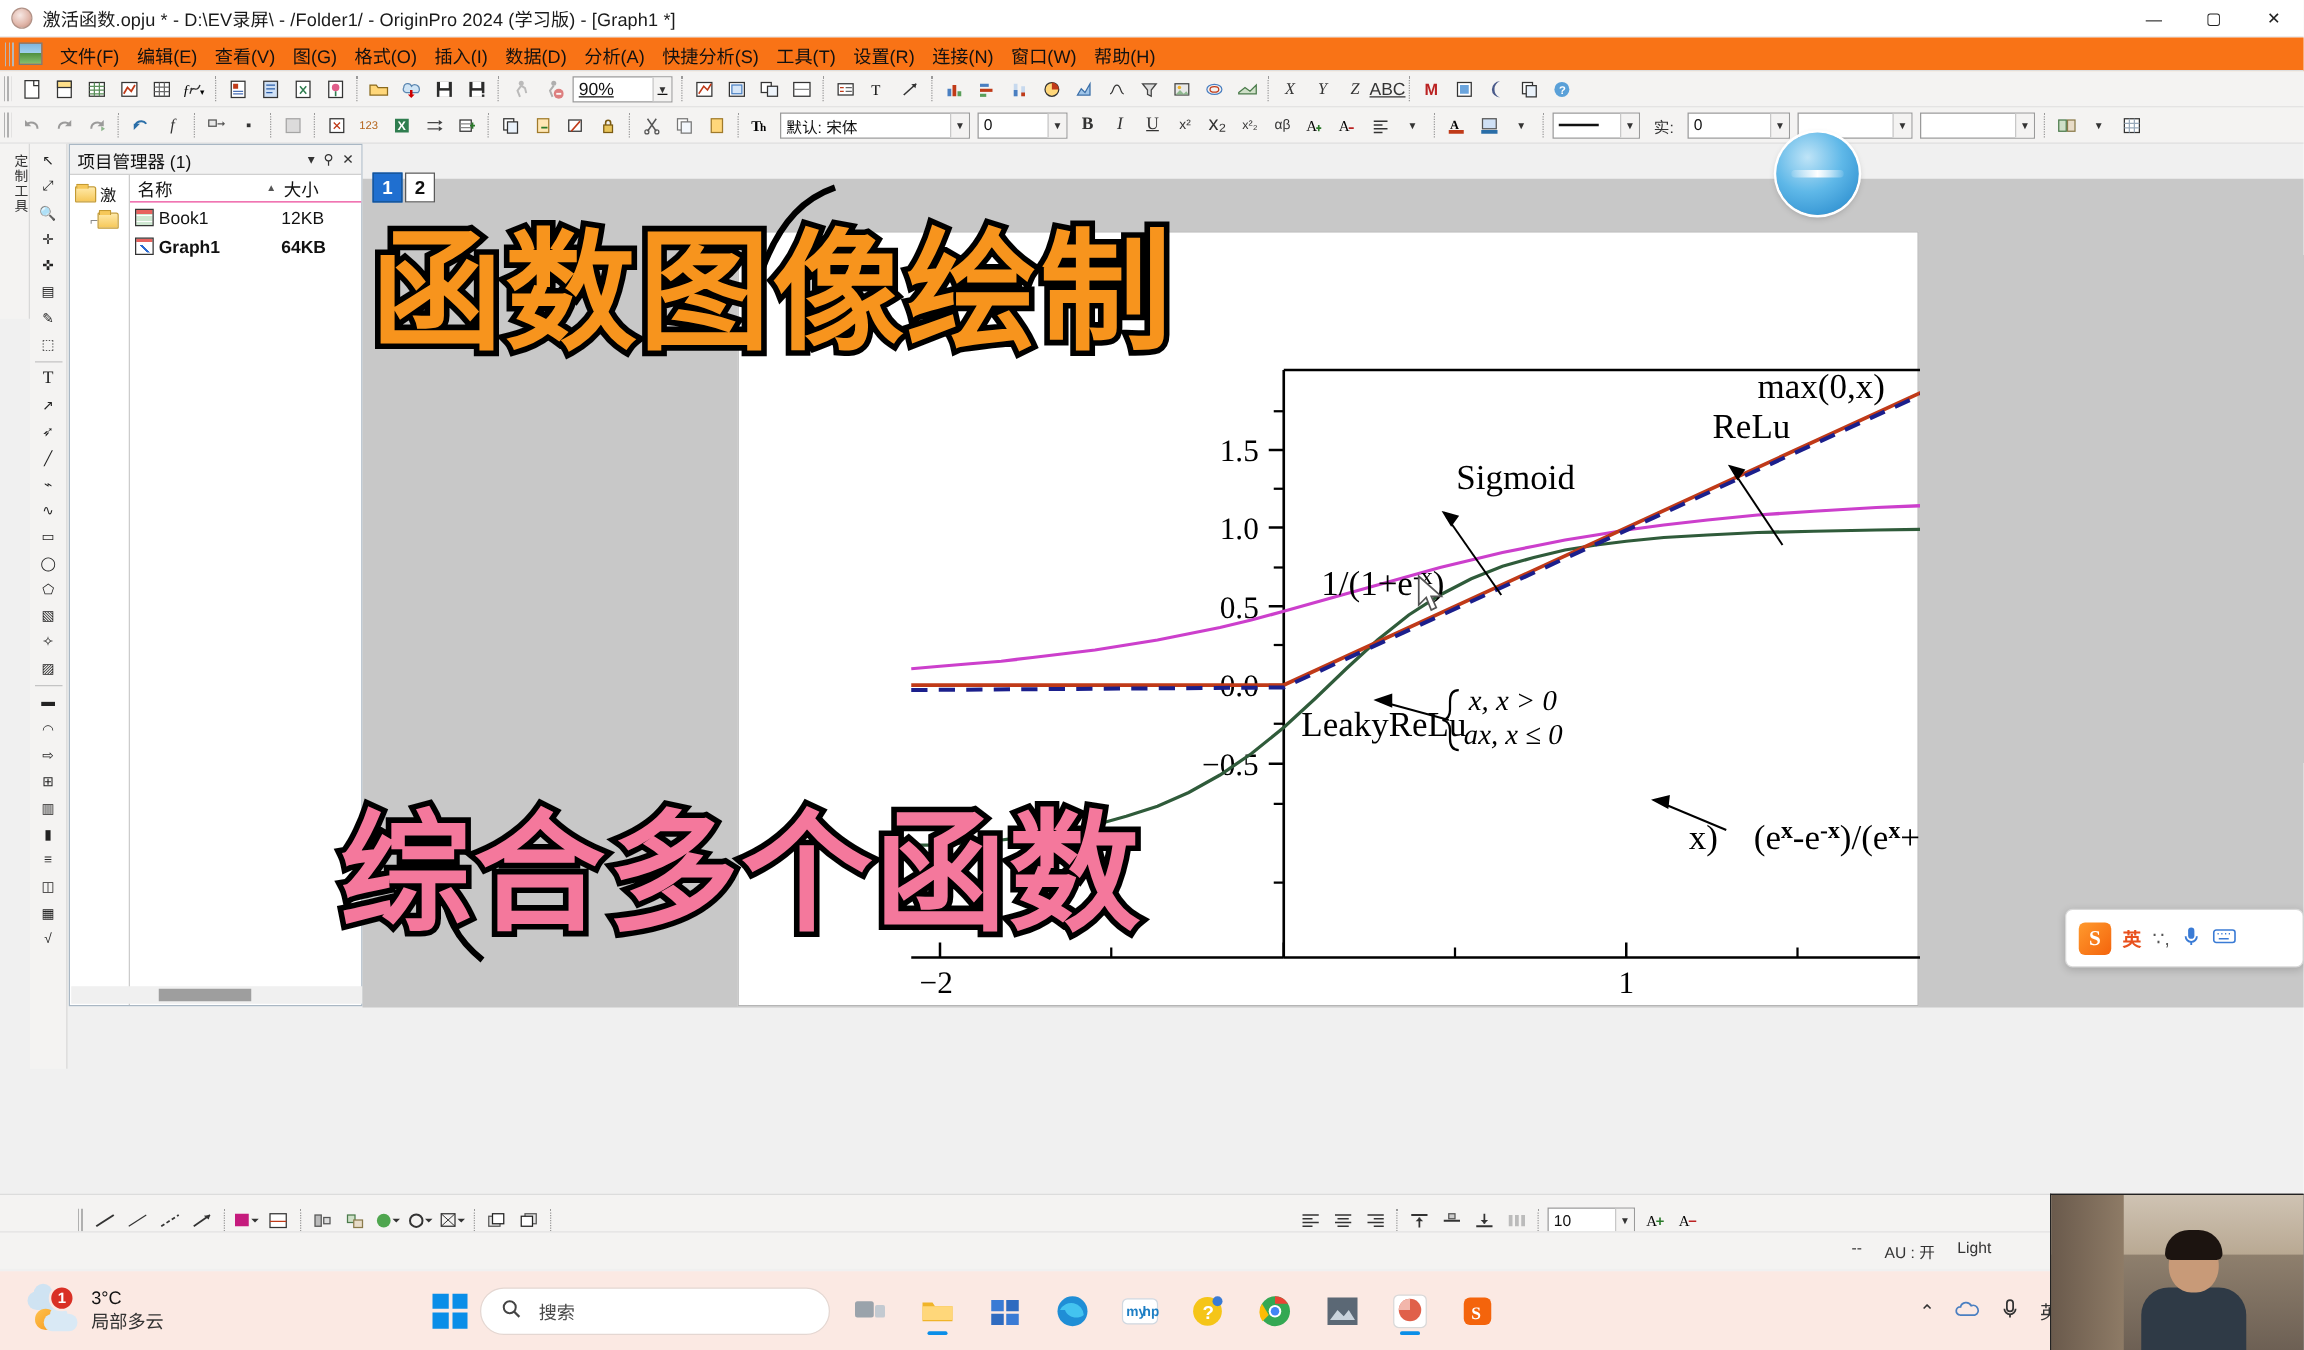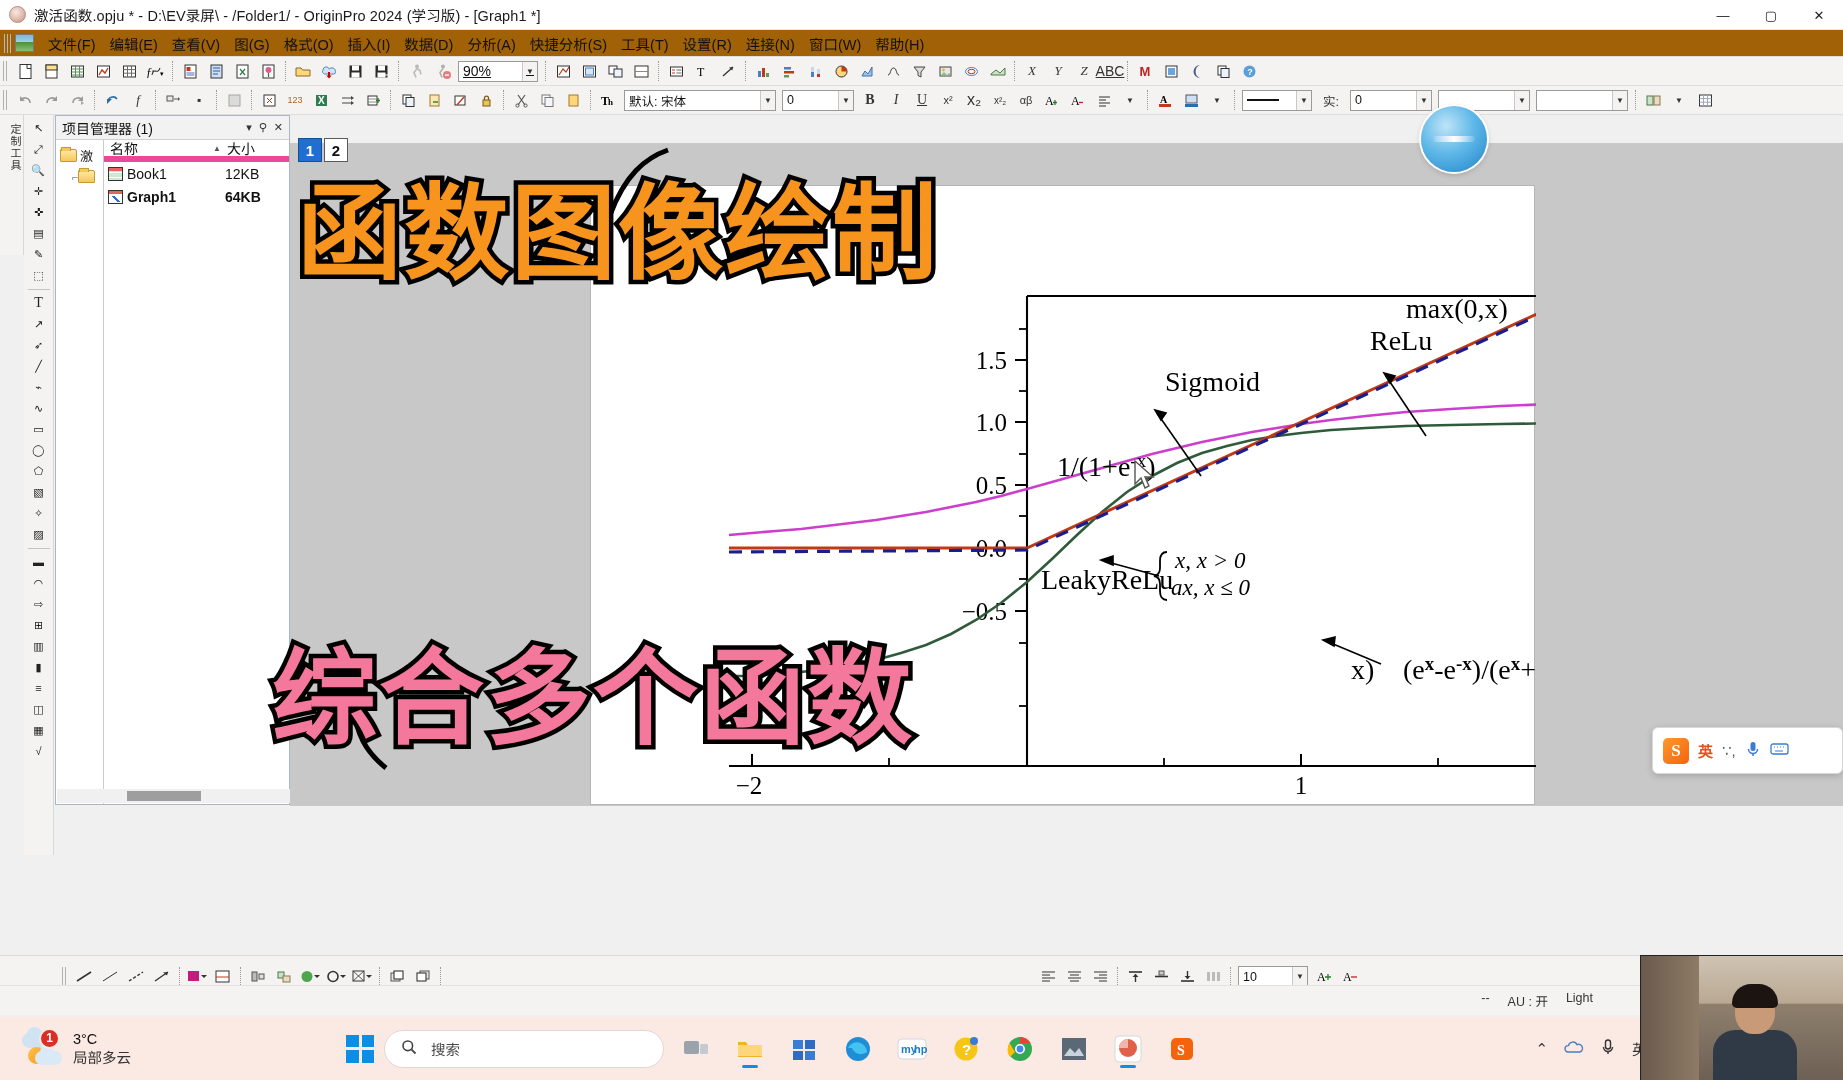--- a/index.html
+++ b/index.html
@@ -25,21 +25,21 @@
     border:1px solid #b09186;
   }
   .title-text { font-size:14.5px; color:#1a1a1a; letter-spacing:.1px; white-space:nowrap;}
   .win-btns { position:absolute; right:0; top:0; height:30px; display:flex; }
   .win-btn { width:48px; height:30px; display:flex; align-items:center; justify-content:center;
              font-size:13px; color:#222; }
 
   
   .menubar {
     position:absolute; left:0; top:30px; width:1843px; height:27px;
-    background:#a16207; display:flex; align-items:center;
+    background:#f97316; display:flex; align-items:center;
     border-bottom:1px solid #dedede;
   }
   .menu-grip { width:8px; height:19px; margin-left:4px;
      background:repeating-linear-gradient(to right,#b8b8b8 0 1px,transparent 1px 3px); }
   .menu-appicon{
     width:19px;height:18px;margin:0 7px 0 3px;border:1px solid #7a7a7a;
     background:linear-gradient(to bottom,#7fb6e0 0%,#9fd0ec 45%,#4f8f3f 46%,#86c070 100%);
   }
   .menu-item { font-size:14.5px; color:#111; padding:3px 7px; white-space:nowrap; cursor:default;}
 
@@ -113,21 +113,21 @@
     width:17px; height:13px; position:relative; flex:none; margin-right:3px;
     background:linear-gradient(to bottom,#fde9a9,#f3c košice);
   }
   .folder { background:linear-gradient(to bottom,#ffe9a8 0%,#f6c85a 100%);
             border:1px solid #c49a32; border-radius:1px 2px 1px 1px; }
   .folder::before{ content:""; position:absolute; left:0; top:-3px; width:8px; height:3px;
             background:#f6c85a; border:1px solid #c49a32; border-bottom:none; border-radius:1px 1px 0 0;}
   .tree-dot { font-size:11px; color:#888; }
   .pm-list { flex:1; }
   .pm-cols {
-    display:flex; height:22px; align-items:center; border-bottom:6px solid #ec4899;
+    display:flex; height:22px; align-items:center; border-bottom:1px solid #ec4899;
     background:#fff; font-size:14px; color:#111;
   }
   .pm-col-name { flex:1; padding-left:6px; }
   .pm-sort { font-size:8px; color:#555; padding-right:4px;}
   .pm-col-size { width:64px; padding-left:2px; }
   .pm-row { display:flex; align-items:center; height:23px; font-size:14px; color:#111; }
   .pm-row .nm { flex:1; display:flex; align-items:center; padding-left:4px; gap:4px; }
   .pm-row .sz { width:64px; }
   .ico-book, .ico-graph { width:15px; height:14px; flex:none; border:1px solid #333; }
   .ico-book {

